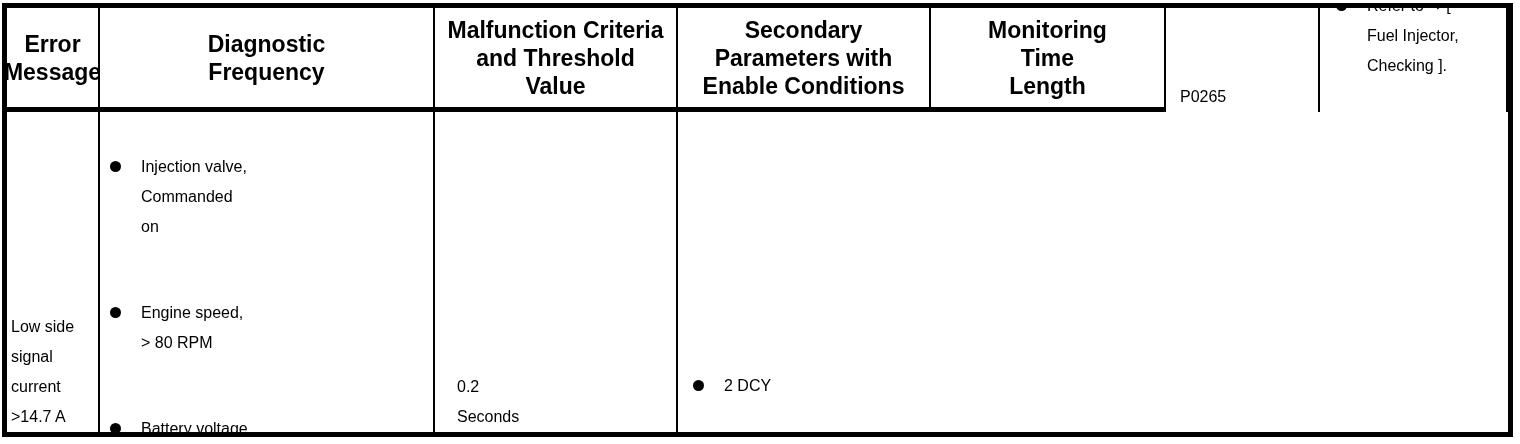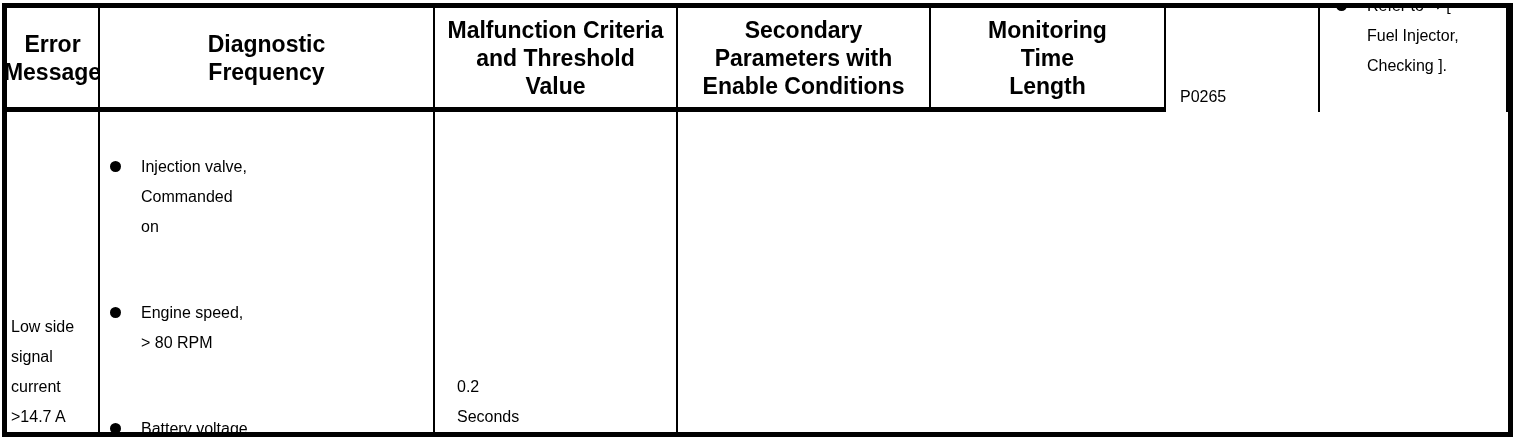--- a/index.html
+++ b/index.html
@@ -120,15 +120,21 @@
         <span>Battery voltage,
 9.04-16 V</span>
       </div>
     </div>
 
     <div class="cell td v-mid td-mon">
       <span>0.2
 Seconds</span>
     </div>
 
+    <div class="cell td v-mid td-freq last">
+      <div class="bullet-item shift-up">
+        <span class="bullet-dot"></span>
+        <span>2 DCY</span>
+      </div>
+    </div>
 
   </div>
 </div>
 
 </body></html>

